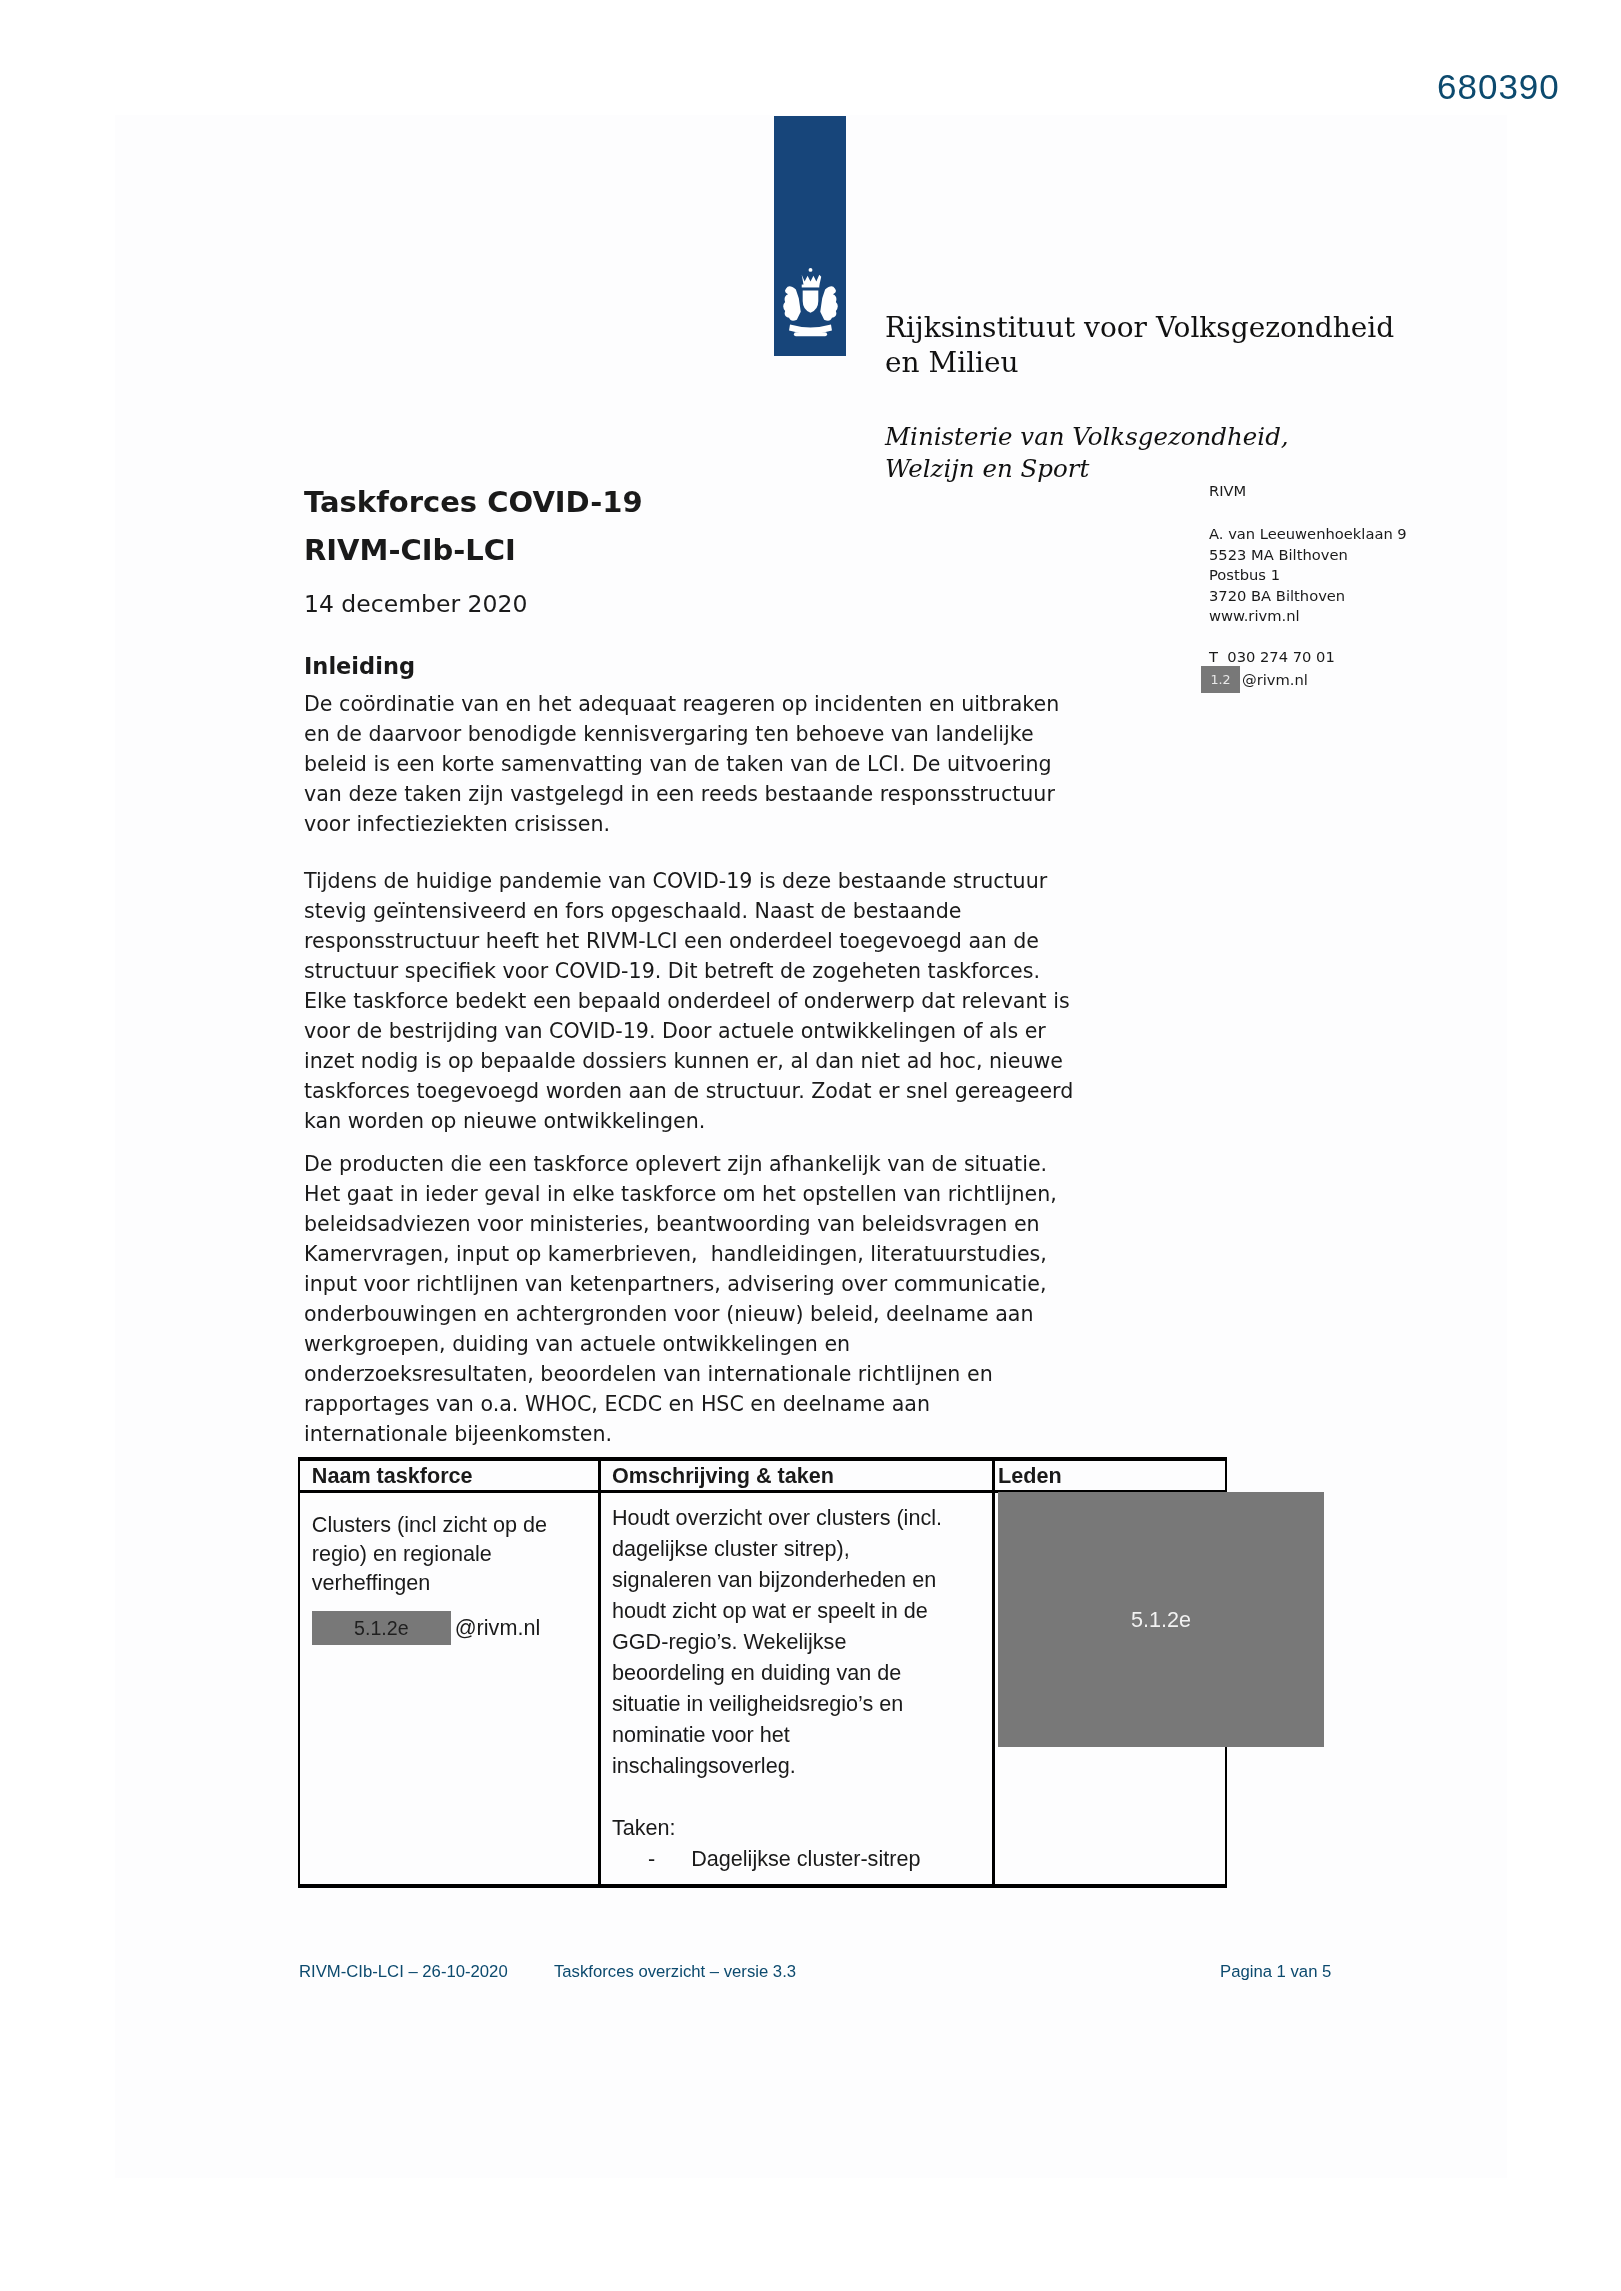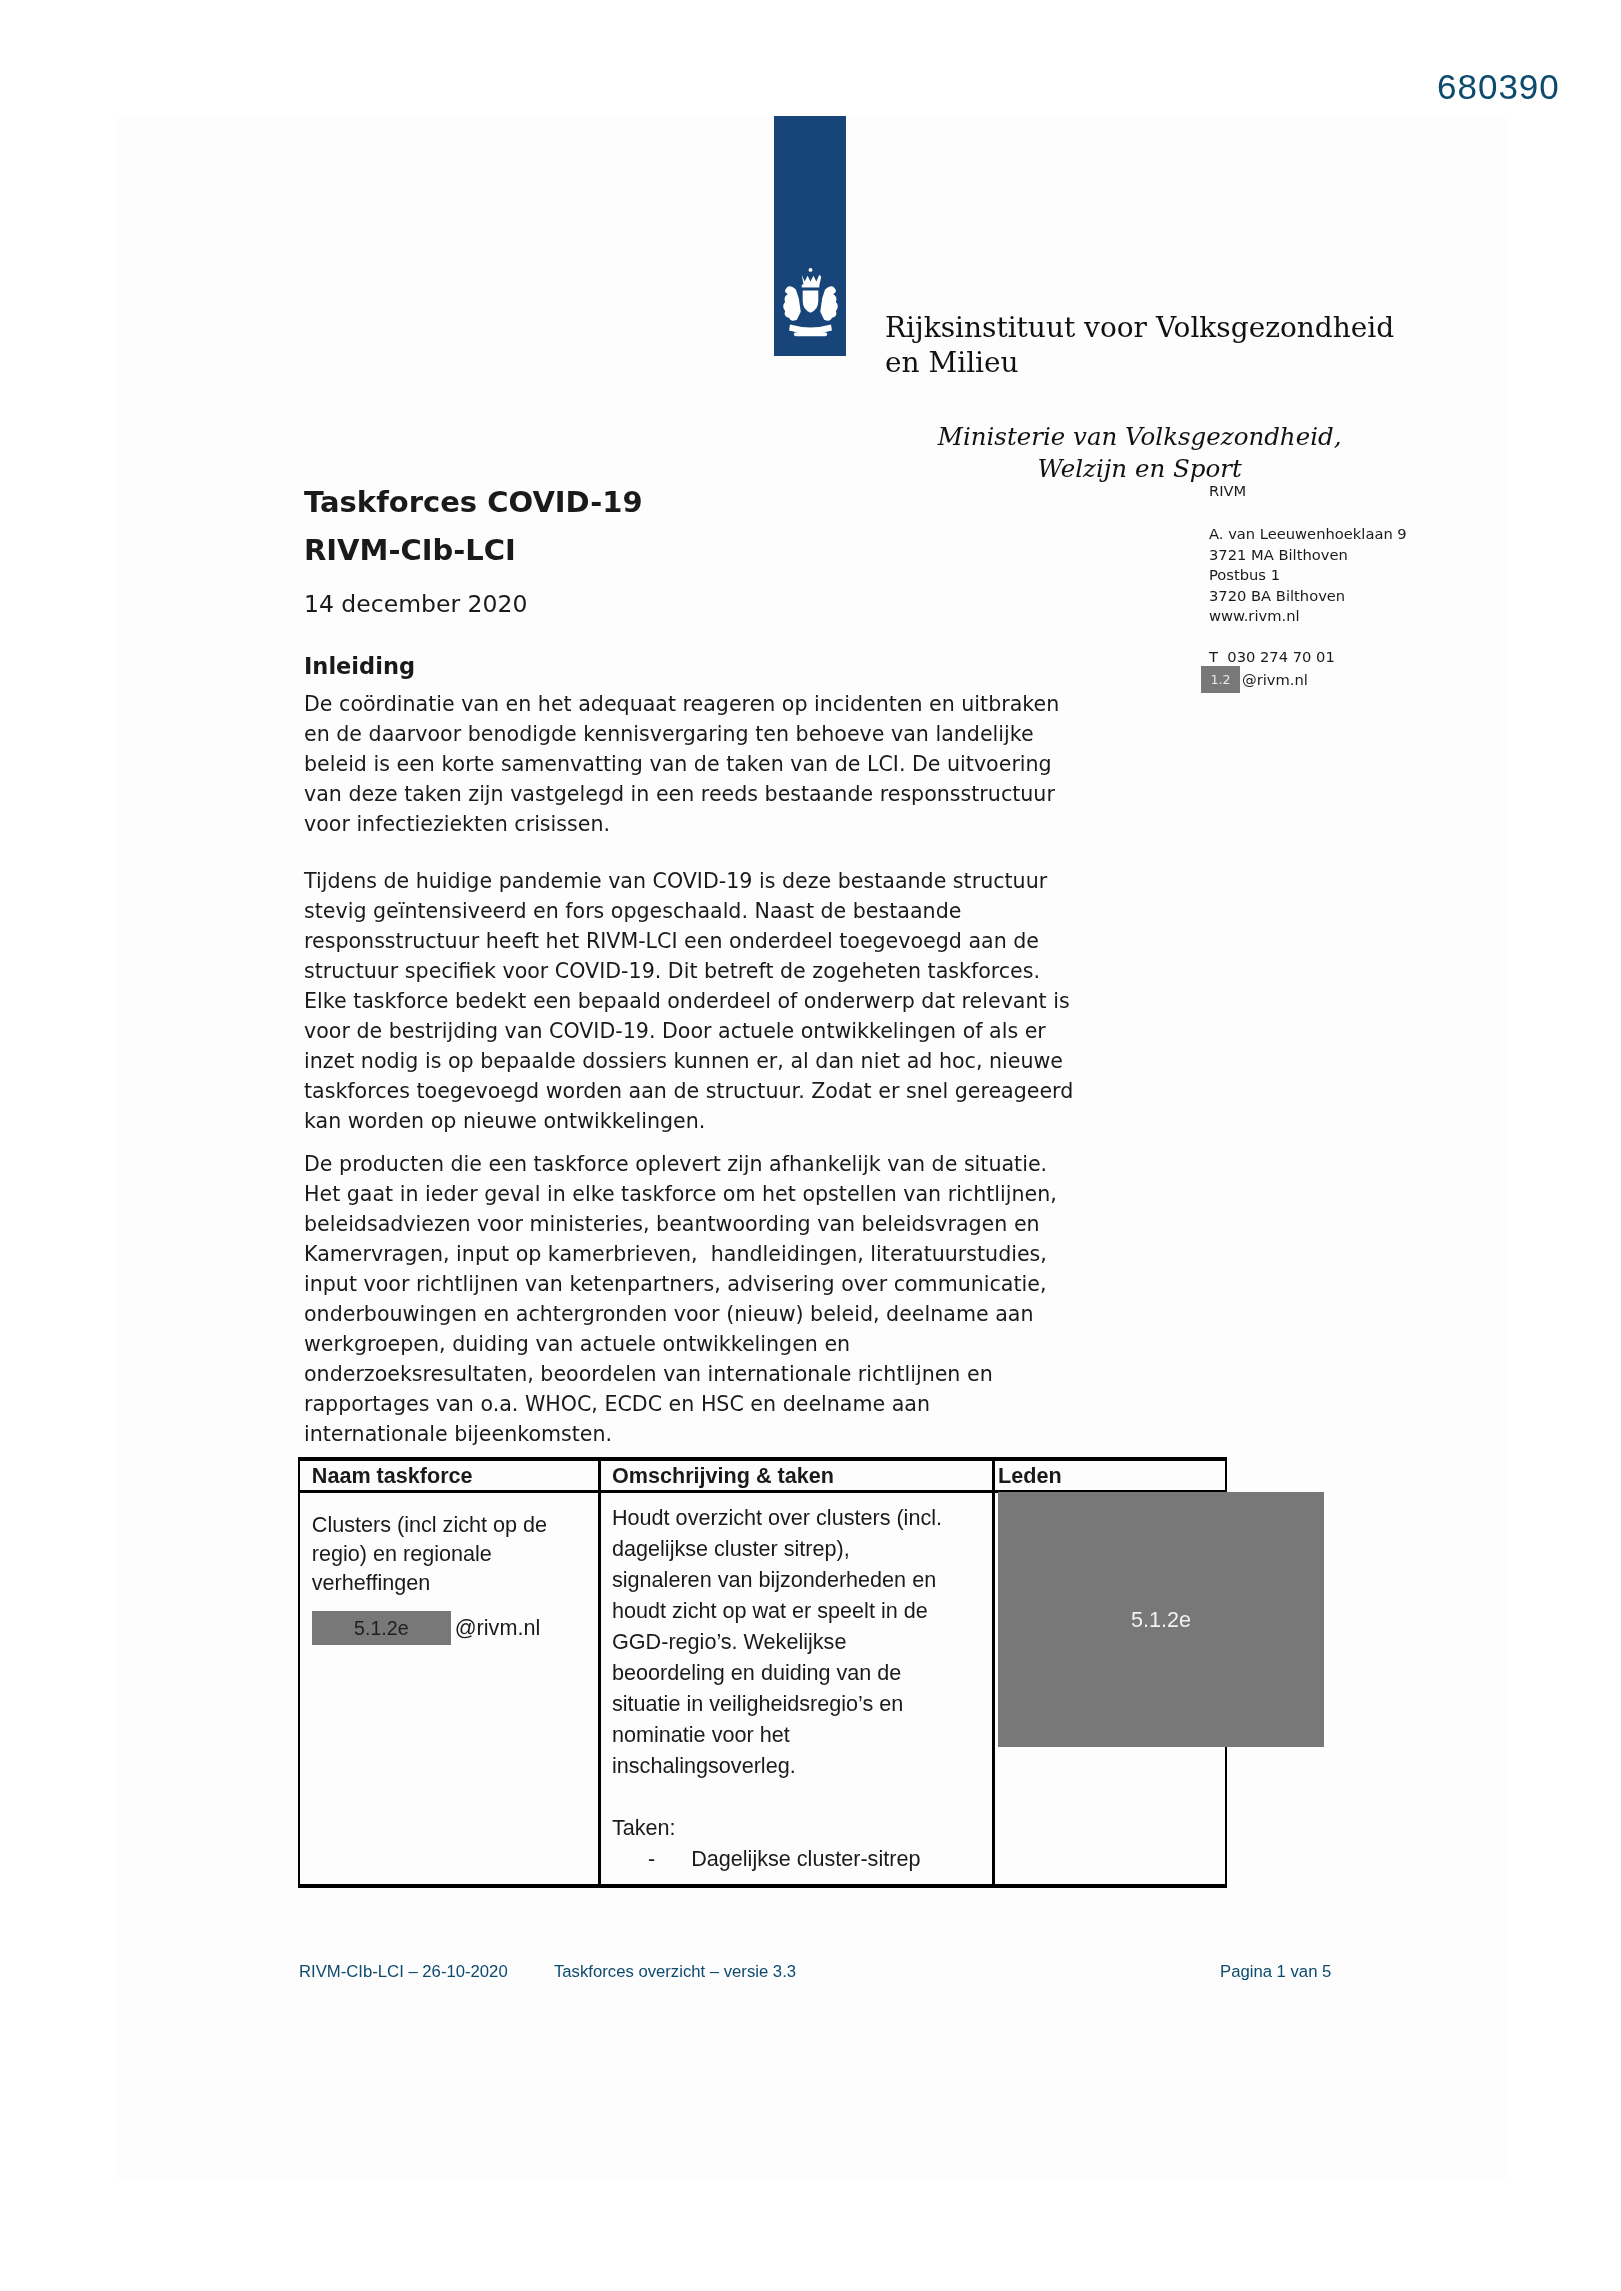--- a/index.html
+++ b/index.html
@@ -4,21 +4,21 @@
 <style>
   html,body{margin:0;padding:0;background:#ffffff;}
   body{width:1621px;height:2292px;position:relative;font-family:"DejaVu Sans",sans-serif;color:#1a1a1a;overflow:hidden;}
   .abs{position:absolute;}
   .page-tint{left:115px;top:115px;width:1392px;height:2063px;background:#fdfdfe;}
   .doc-number{left:1437px;top:67px;font-size:35px;letter-spacing:1px;font-family:"Liberation Sans",sans-serif;color:#0c4a6e;}
   .logo-banner{left:774px;top:116px;width:72px;height:240px;background:#17457a;display:flex;align-items:flex-end;justify-content:center;}
   .crest{margin-bottom:9.8px;}
   .logo-text{left:885px;top:272px;white-space:pre;}
   .logo-org{font-family:"DejaVu Serif",serif;font-size:28px;line-height:35px;color:#111;}
-  .logo-ministry{font-family:"DejaVu Serif",serif;font-style:italic;font-size:24.5px;line-height:32px;color:#111;margin-top:2.9px;text-align:center;}
+  .logo-ministry{font-family:"DejaVu Serif",serif;font-style:italic;font-size:24.5px;line-height:32px;color:#111;margin-top:2.9px;}
   .doc-title{left:304px;top:478px;font-size:29px;font-weight:bold;line-height:48px;white-space:pre;font-family:"DejaVu Sans",sans-serif;}
   .doc-date{left:304px;top:590px;font-size:23.5px;}
   .h-inleiding{left:304px;top:653px;font-size:22.5px;font-weight:bold;}
   .body-par{left:304px;font-size:20.6px;line-height:30px;white-space:pre;}
   .par1{top:689px;}
   .par2{top:866px;}
   .par3{top:1149px;}
   .sidebar-org{left:1209px;top:482px;font-size:14.7px;}
   .sidebar-address{left:1209px;top:524px;font-size:14.7px;line-height:20.6px;white-space:pre;}
   .sidebar-phone{left:1209px;top:648px;font-size:14.7px;white-space:pre;}
@@ -71,21 +71,21 @@
   <div class="logo-ministry">Ministerie van Volksgezondheid,
 Welzijn en Sport</div>
 </div>
 
 <div class="abs doc-title">Taskforces COVID-19
 RIVM-CIb-LCI</div>
 <div class="abs doc-date">14 december 2020</div>
 
 <div class="abs sidebar-org">RIVM</div>
 <div class="abs sidebar-address">A. van Leeuwenhoeklaan 9
-3721 MA Bilthoven
+5523 MA Bilthoven
 Postbus 1
 3720 BA Bilthoven
 www.rivm.nl</div>
 <div class="abs sidebar-phone">T  030 274 70 01</div>
 <div class="abs sidebar-email">
   <span class="redact redact-sm">1.2</span>
   <span class="suffix">@rivm.nl</span>
 </div>
 
 <div class="abs h-inleiding">Inleiding</div>

